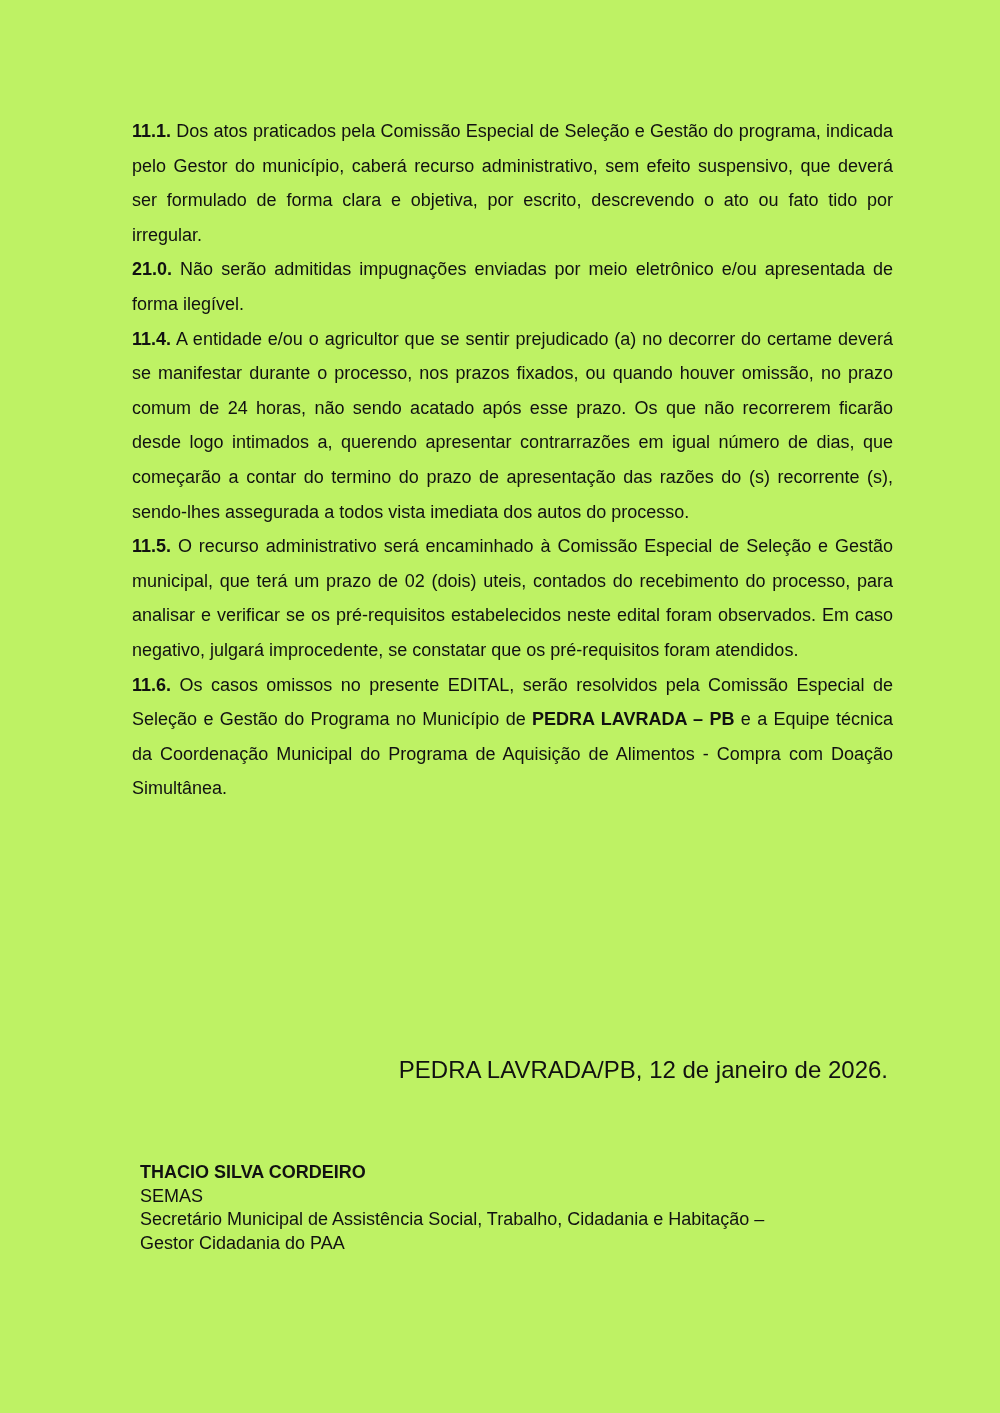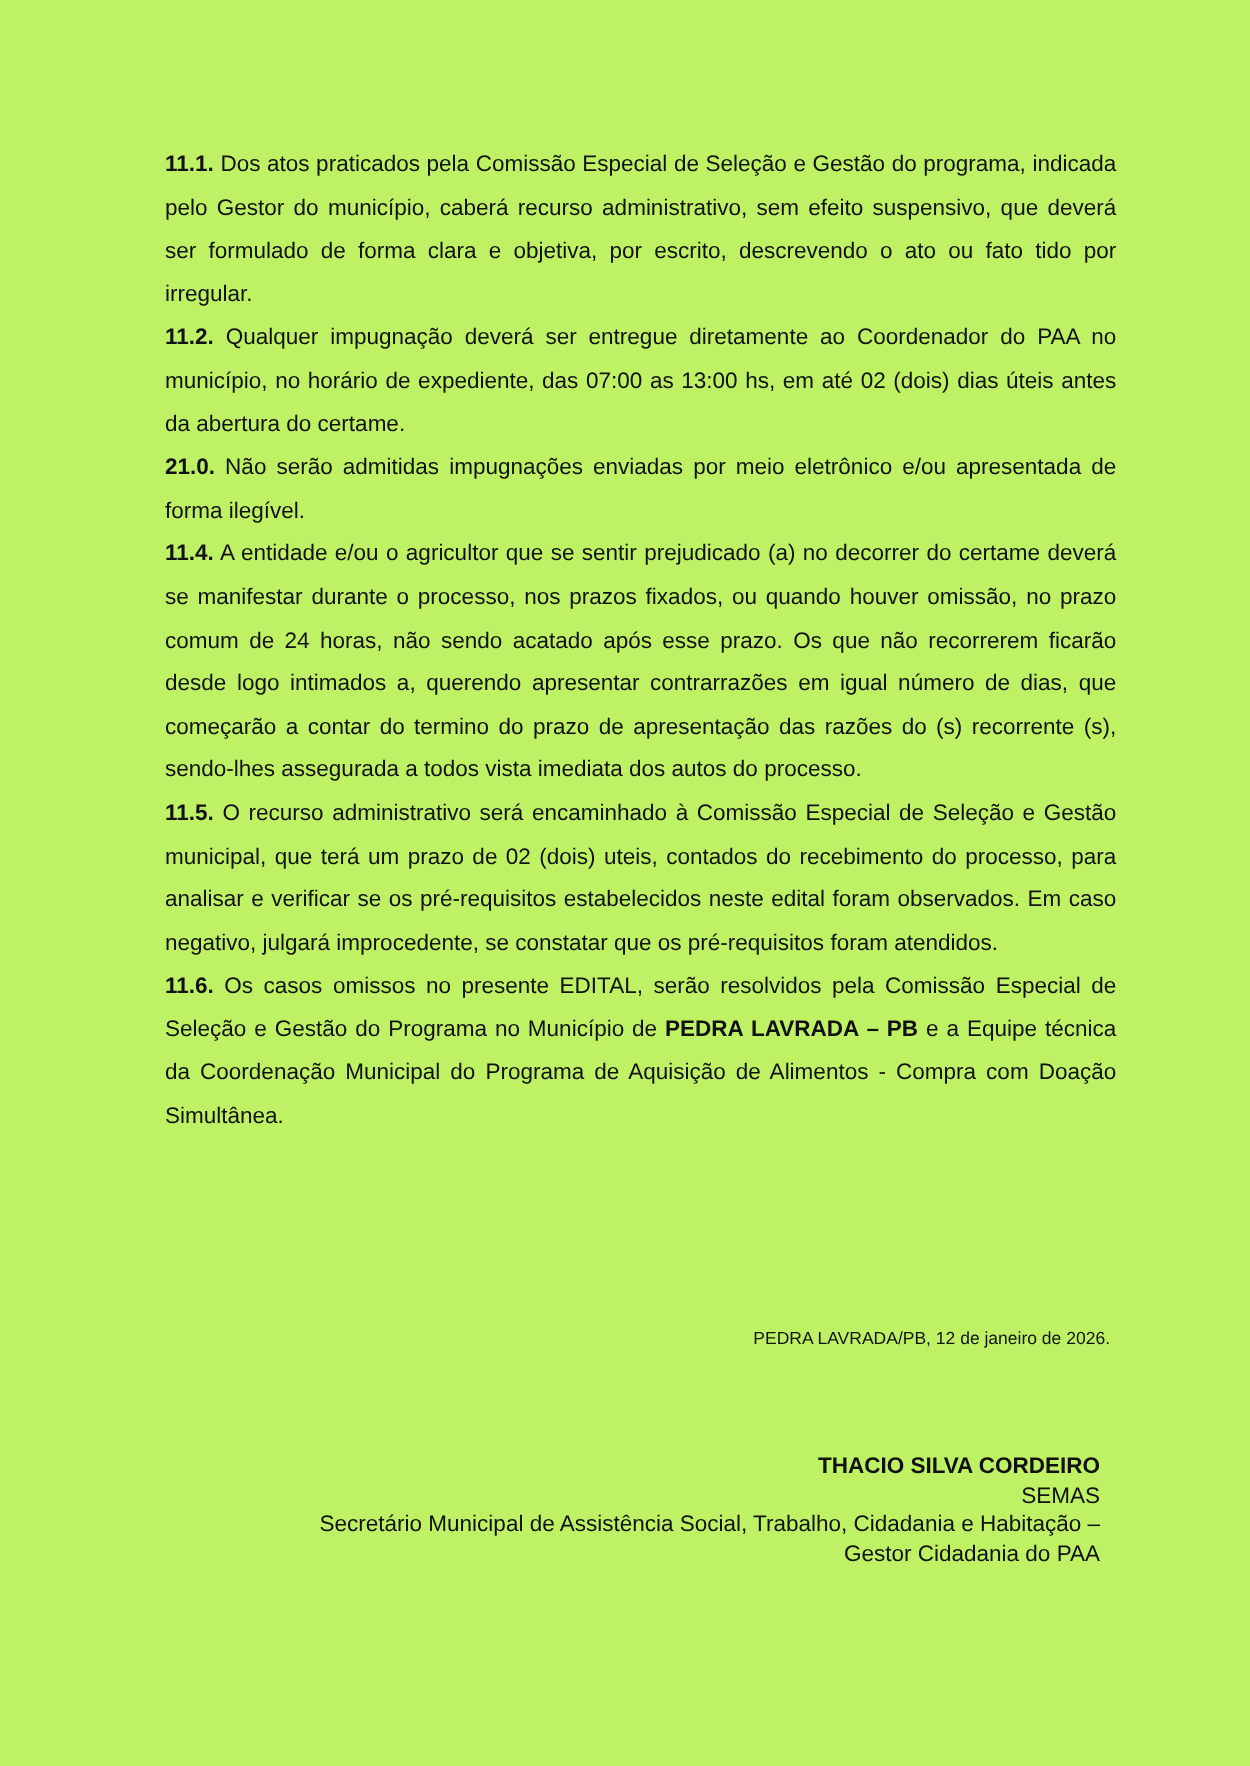--- a/index.html
+++ b/index.html
@@ -5,33 +5,32 @@
   html, body { margin: 0; padding: 0; background: #ffffff; }
   body { width: 1000px; height: 1413px; position: relative; overflow: hidden;
          font-family: "Liberation Sans", sans-serif; color: #111111; }
   .page { position: absolute; left: 0; top: 0; width: 1000px; height: 1413px; background: #bef264; }
   .body-text { position: absolute; left: 132px; top: 114px; width: 761px;
                font-size: 18px; line-height: 34.6px; text-align: justify; }
   .clause { margin: 0; }
   .num { font-weight: bold; }
   .bold { font-weight: bold; }
   .date-line { position: absolute; left: 132px; top: 1055px; width: 756px;
-               text-align: right; font-size: 14px; line-height: 30px; }
+               text-align: right; font-size: 24px; line-height: 30px; }
   .signature { position: absolute; left: 140px; top: 1161px; width: 740px;
-               text-align: right; font-size: 18px; line-height: 23.5px; }
+               text-align: left; font-size: 18px; line-height: 23.5px; }
   .sig-name { font-weight: bold; }
 </style>
 </head>
 <body>
 
 <div class="page">
 
   <div class="body-text">
     <p class="clause"><span class="num">11.1.</span><span> Dos atos praticados pela Comissão Especial de Seleção e Gestão do programa, indicada pelo Gestor do município, caberá recurso administrativo, sem efeito suspensivo, que deverá ser formulado de forma clara e objetiva, por escrito, descrevendo o ato ou fato tido por irregular.</span></p>
-    <p class="clause"><span class="num">11.2.</span><span> Qualquer impugnação deverá ser entregue diretamente ao Coordenador do PAA no município, no horário de expediente, das 07:00 as 13:00 hs, em até 02 (dois) dias úteis antes da abertura do certame.</span></p>
     <p class="clause"><span class="num">21.0.</span><span> Não serão admitidas impugnações enviadas por meio eletrônico e/ou apresentada de forma ilegível.</span></p>
     <p class="clause"><span class="num">11.4.</span><span> A entidade e/ou o agricultor que se sentir prejudicado (a) no decorrer do certame deverá se manifestar durante o processo, nos prazos fixados, ou quando houver omissão, no prazo comum de 24 horas, não sendo acatado após esse prazo. Os que não recorrerem ficarão desde logo intimados a, querendo apresentar contrarrazões em igual número de dias, que começarão a contar do termino do prazo de apresentação das razões do (s) recorrente (s), sendo-lhes assegurada a todos vista imediata dos autos do processo.</span></p>
     <p class="clause"><span class="num">11.5.</span><span> O recurso administrativo será encaminhado à Comissão Especial de Seleção e Gestão municipal, que terá um prazo de 02 (dois) uteis, contados do recebimento do processo, para analisar e verificar se os pré-requisitos estabelecidos neste edital foram observados. Em caso negativo, julgará improcedente, se constatar que os pré-requisitos foram atendidos.</span></p>
     <p class="clause"><span class="num">11.6.</span><span> Os casos omissos no presente EDITAL, serão resolvidos pela Comissão Especial de Seleção e Gestão do Programa no Município de </span><span class="bold">PEDRA LAVRADA – PB</span><span> e a Equipe técnica da Coordenação Municipal do Programa de Aquisição de Alimentos - Compra com Doação Simultânea.</span></p>
   </div>
 
   <div class="date-line">PEDRA LAVRADA/PB, 12 de janeiro de 2026.</div>
 
   <div class="signature">
     <div class="sig-name">THACIO SILVA CORDEIRO</div>

